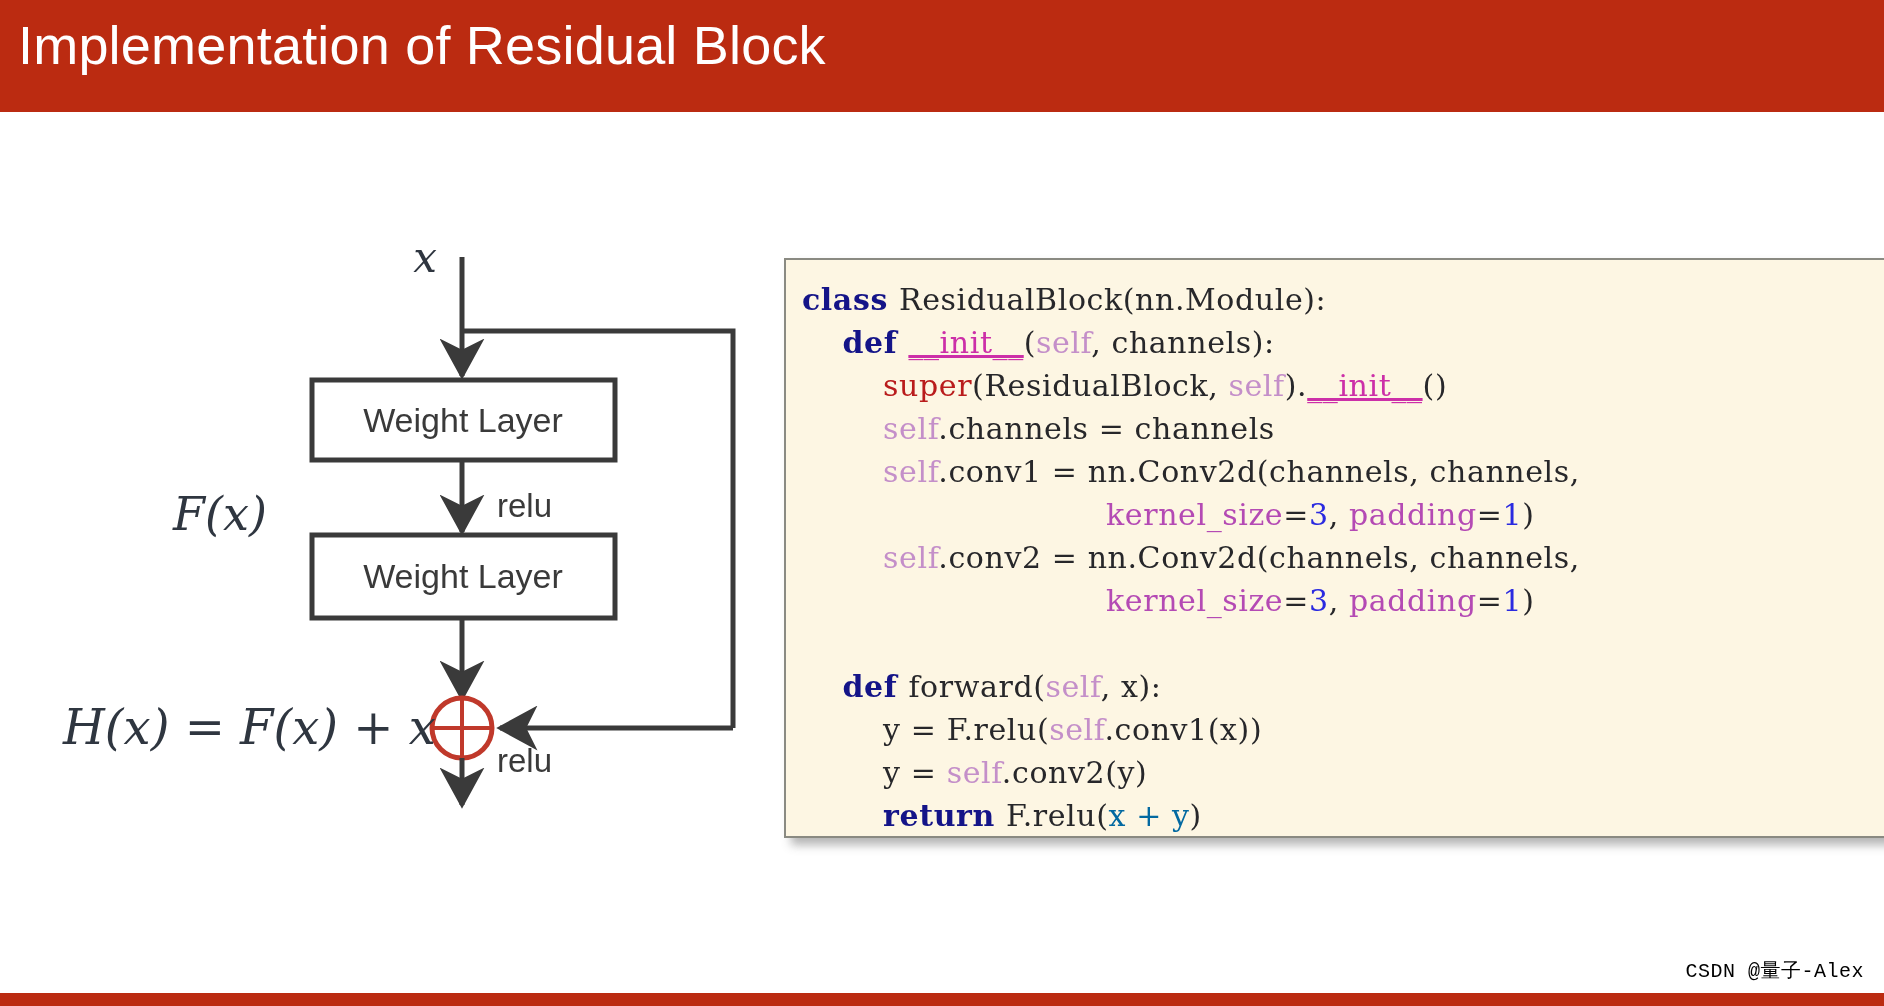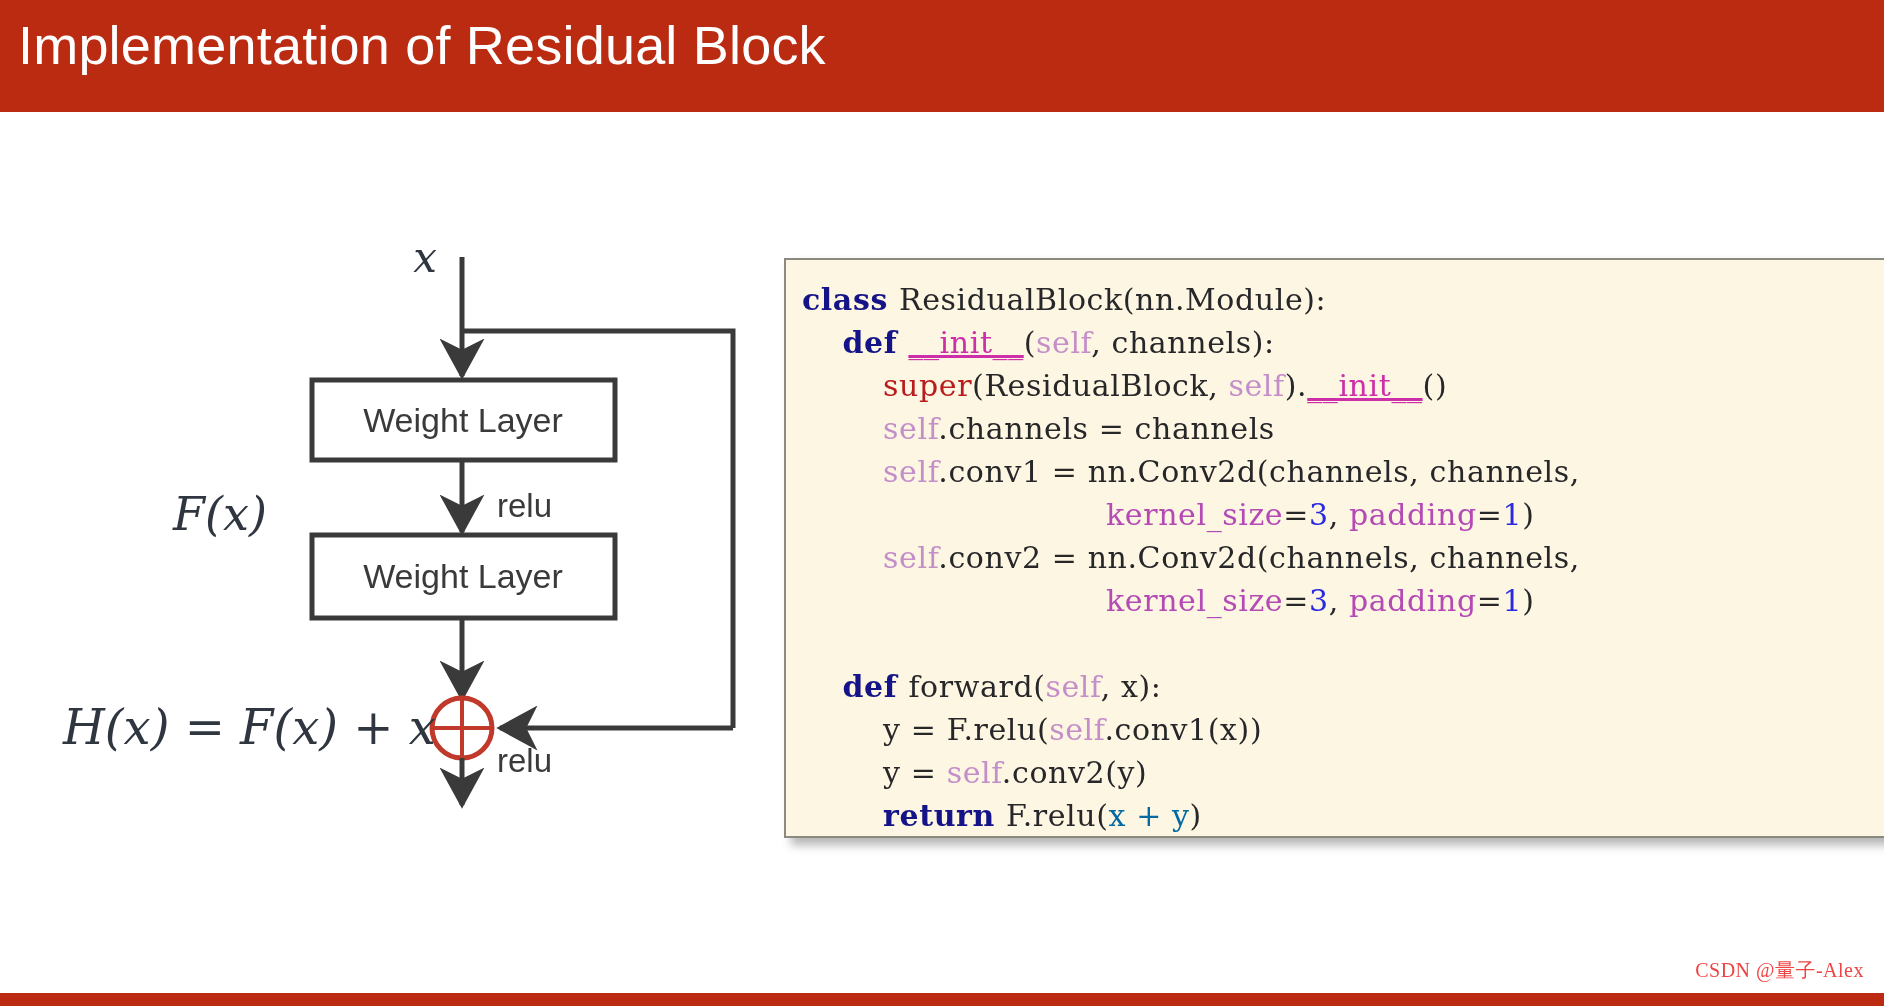--- a/index.html
+++ b/index.html
@@ -44,23 +44,23 @@
     width: 1884px;
     height: 13px;
     background: #bb2b11;
   }
 
   
   #watermark {
     position: absolute;
     right: 20px;
     top: 957px;
-    font-family: Liberation Serif, serif;
+    font-family: Liberation Mono, monospace;
     font-size: 20px;
-    color: #ef4444;
+    color: #000000;
     white-space: nowrap;
     letter-spacing: 0.5px;
   }
 
   
   #diagram {
     position: absolute;
     left: 0;
     top: 112px;
     width: 800px;

